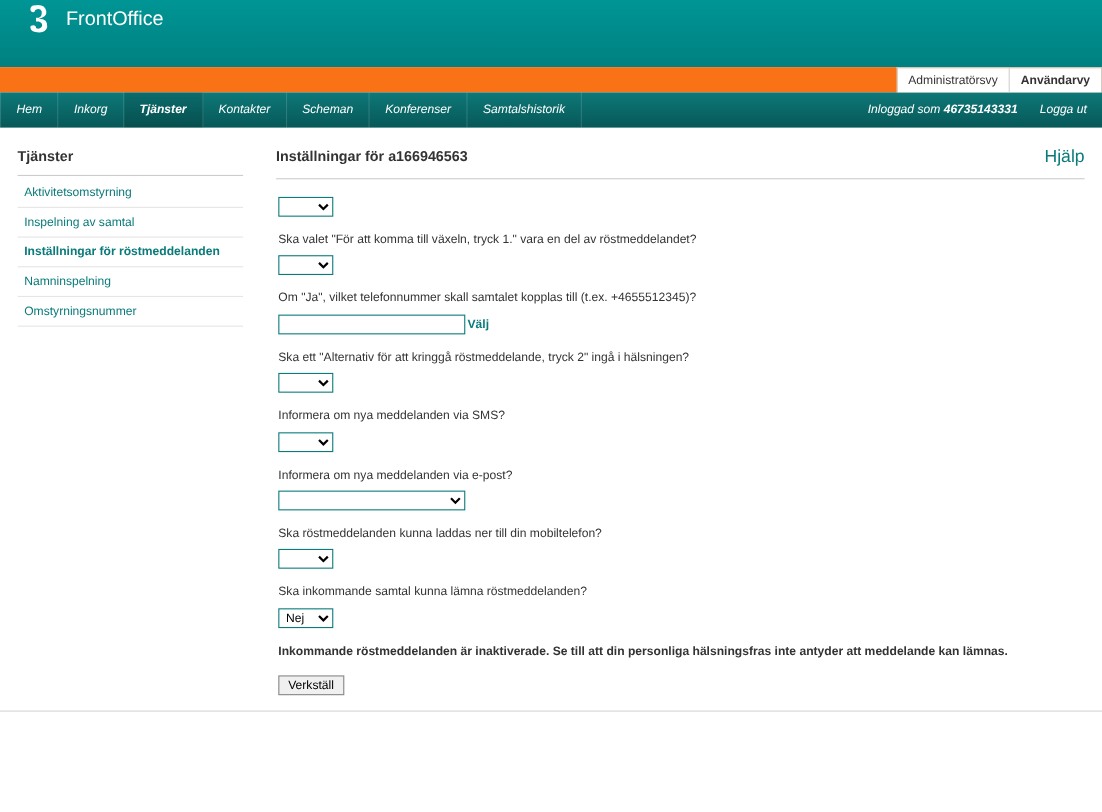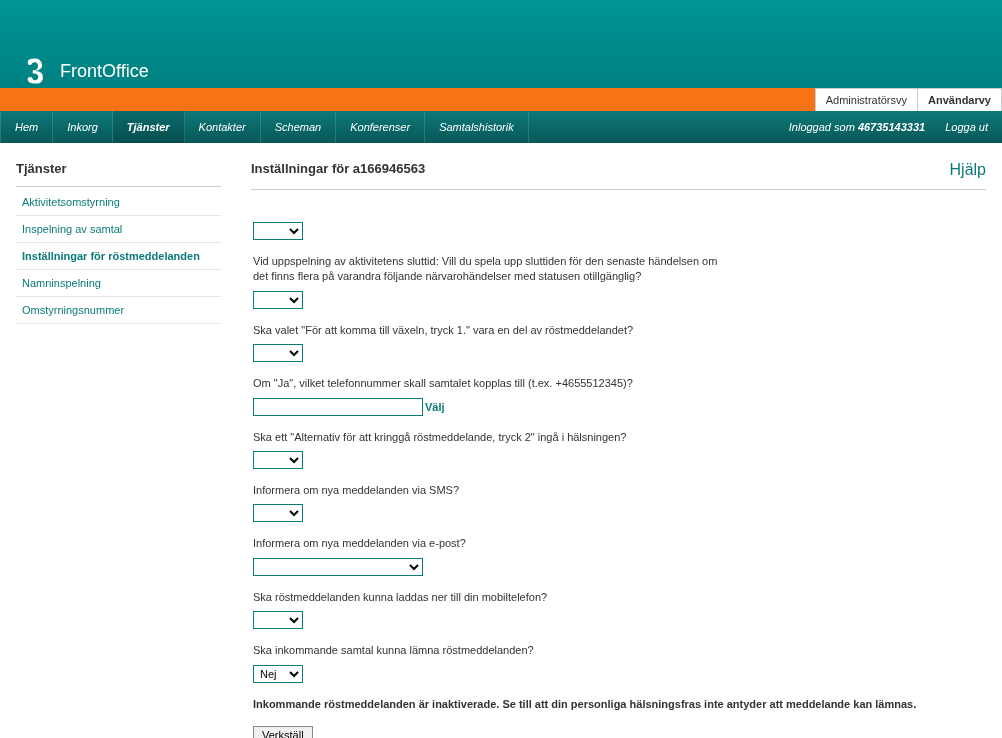--- a/index.html
+++ b/index.html
@@ -1,18 +1,18 @@
 <!DOCTYPE html>
 <html><head>
 <meta charset="utf-8">
 <style>
   * { box-sizing: border-box; margin: 0; padding: 0; }
   body { font-family: Verdana, Arial, sans-serif; font-size: 11px; background: #fff; color: #333; }
   
-  .banner { background: #008a8a; background: linear-gradient(to bottom, #009595 0%, #008080 100%); height: 88px; display: flex; align-items: flex-end; padding: 0 20px; }
+  .banner { background: #008a8a; background: linear-gradient(to bottom, #009595 0%, #008080 100%); height: 61px; display: flex; align-items: flex-start; padding: 0 20px; }
   .logo-wrap { display: flex; align-items: center; color: #fff; }
   .logo-icon { width: 34px; height: 34px; margin-right: 6px; }
   .logo-text { color: #fff; font-size: 18px; font-weight: normal; }
   
   .view-row { display: flex; justify-content: flex-end; padding: 0; background: #f97316; }
   .view-tabs { display: flex; border: 1px solid #ccc; border-bottom: none; }
   .view-tab { padding: 5px 10px; font-size: 11px; cursor: pointer; background: #fff; }
   .view-tab.active { font-weight: bold; }
   .view-tab:first-child { border-right: 1px solid #ccc; }
   
@@ -26,21 +26,21 @@
   .nav-logout { color: #fff; padding: 0 14px; cursor: pointer; font-size: 11px; }
   
   .content { display: flex; padding: 18px 16px 10px 16px; border-bottom: 1px solid #ccc; }
   
   .sidebar { width: 205px; margin-right: 30px; }
   .sidebar-title { font-size: 13px; font-weight: bold; color: #333; padding-bottom: 10px; border-bottom: 1px solid #ccc; margin-bottom: 2px; }
   .sidebar-item { display: block; padding: 7px 6px; color: #0a7a7a; border-bottom: 1px solid #e5e5e5; cursor: pointer; font-size: 11px; }
   .sidebar-item.active { font-weight: bold; }
   
   .main { flex: 1; }
-  .main-header { display: flex; justify-content: space-between; padding-bottom: 10px; border-bottom: 1px solid #ccc; margin-bottom: 32px; }
+  .main-header { display: flex; justify-content: space-between; padding-bottom: 10px; border-bottom: 1px solid #ccc; margin-bottom: 16px; }
   .main-title { font-size: 13px; font-weight: bold; color: #333; }
   .help-link { color: #0a7a7a; font-size: 16px; cursor: pointer; }
   
   .form-block { margin-bottom: 14px; padding-left: 2px; }
   .form-label { font-size: 11px; color: #333; margin-bottom: 6px; max-width: 480px; line-height: 1.4; }
   .form-select { border: 1px solid #0a7a7a; padding: 1px 2px; font-size: 11px; background: #fff; height: 18px; }
   .form-select.small { width: 50px; }
   .form-select.med { width: 170px; }
   .form-input { border: 1px solid #0a7a7a; padding: 2px 4px; font-size: 11px; width: 170px; height: 18px; }
   .pick-link { color: #0a7a7a; font-weight: bold; font-size: 11px; cursor: pointer; margin-left: 2px; }
@@ -96,21 +96,20 @@
         <a class="sidebar-item">Omstyrningsnummer</a>
       </div>
   </div>
   <div class="main">
     <div class="main-header">
       <div class="main-title">Inställningar för a166946563</div>
       <div class="help-link">Hjälp</div>
     </div>
     <div id="form-fields">
         <div class="form-block"><select class="form-select small"><option></option></select></div>
-        <div class="form-block"><div class="form-label">Vid uppspelning av aktivitetens sluttid: Vill du spela upp sluttiden för den senaste händelsen om det finns flera på varandra följande närvarohändelser med statusen otillgänglig?</div><select class="form-select small"><option></option></select></div>
         <div class="form-block"><div class="form-label">Ska valet "För att komma till växeln, tryck 1." vara en del av röstmeddelandet?</div><select class="form-select small"><option></option></select></div>
         <div class="form-block">
           <div class="form-label">Om "Ja", vilket telefonnummer skall samtalet kopplas till (t.ex. +4655512345)?</div>
           <div style="display: flex; align-items: center;">
             <input class="form-input" style="">
             <span class="pick-link">Välj</span>
           </div>
         </div>
         <div class="form-block"><div class="form-label">Ska ett "Alternativ för att kringgå röstmeddelande, tryck 2" ingå i hälsningen?</div><select class="form-select small"><option></option></select></div>
         <div class="form-block"><div class="form-label">Informera om nya meddelanden via SMS?</div><select class="form-select small"><option></option></select></div>

